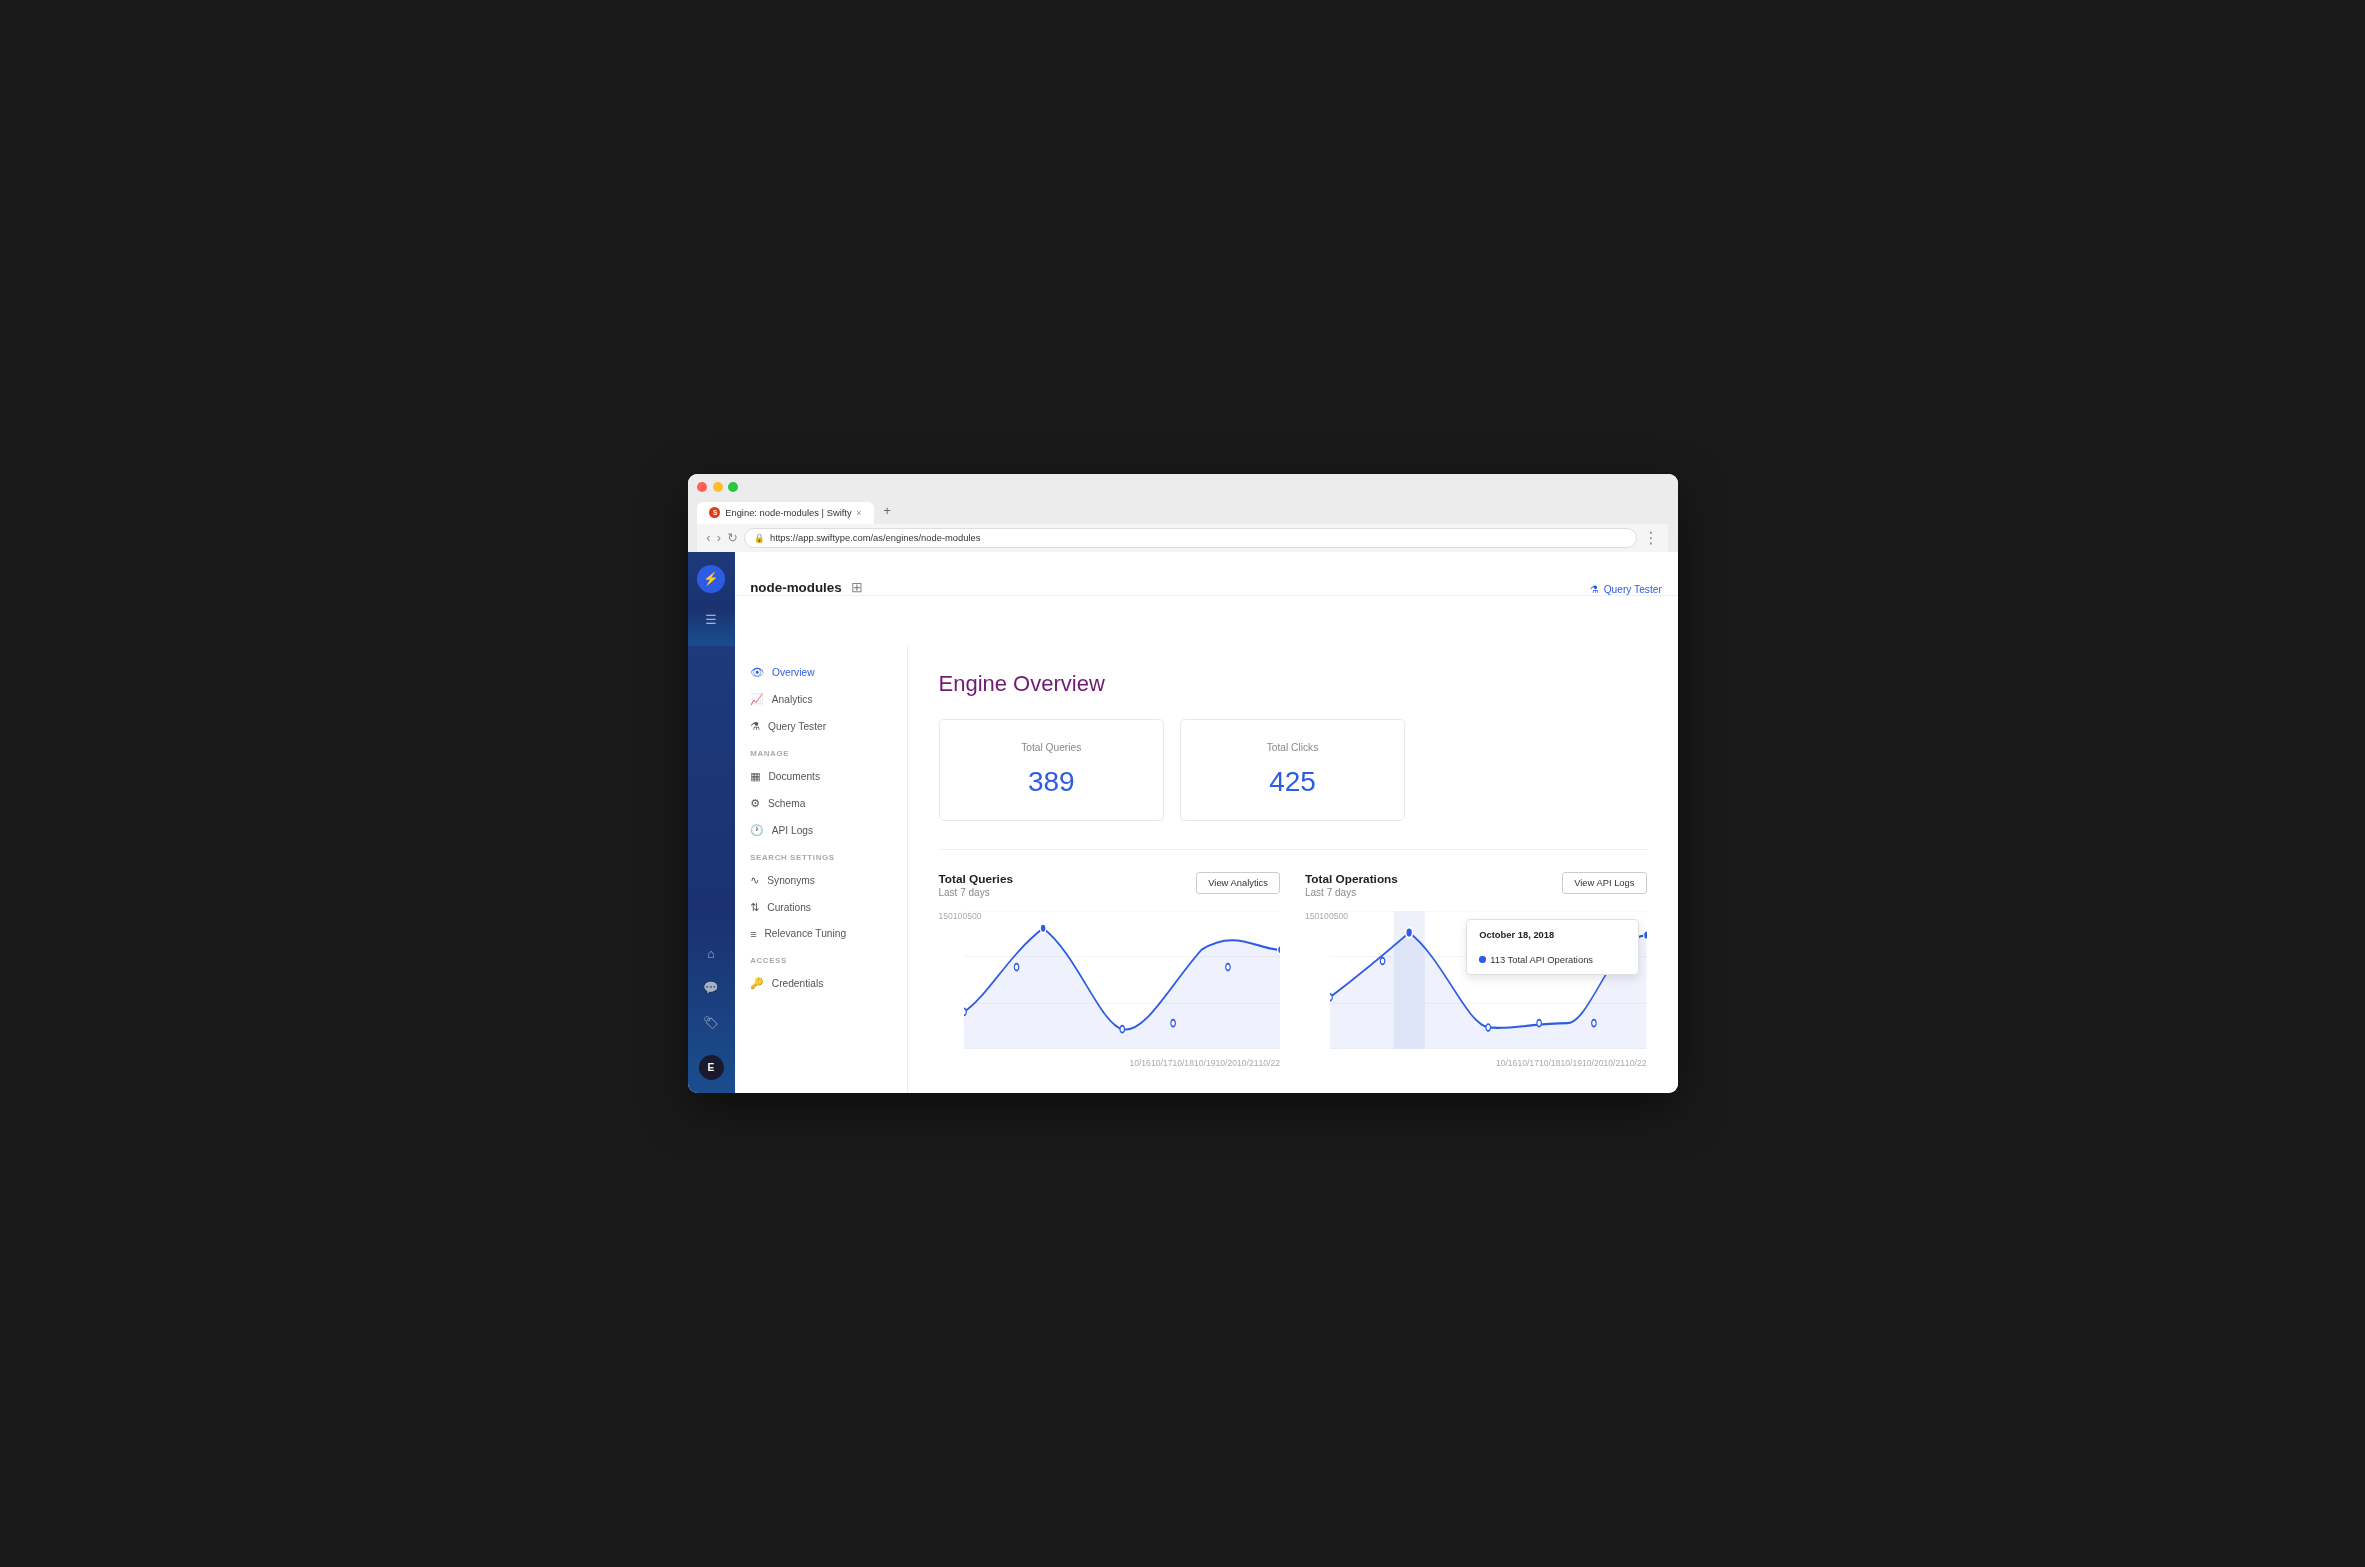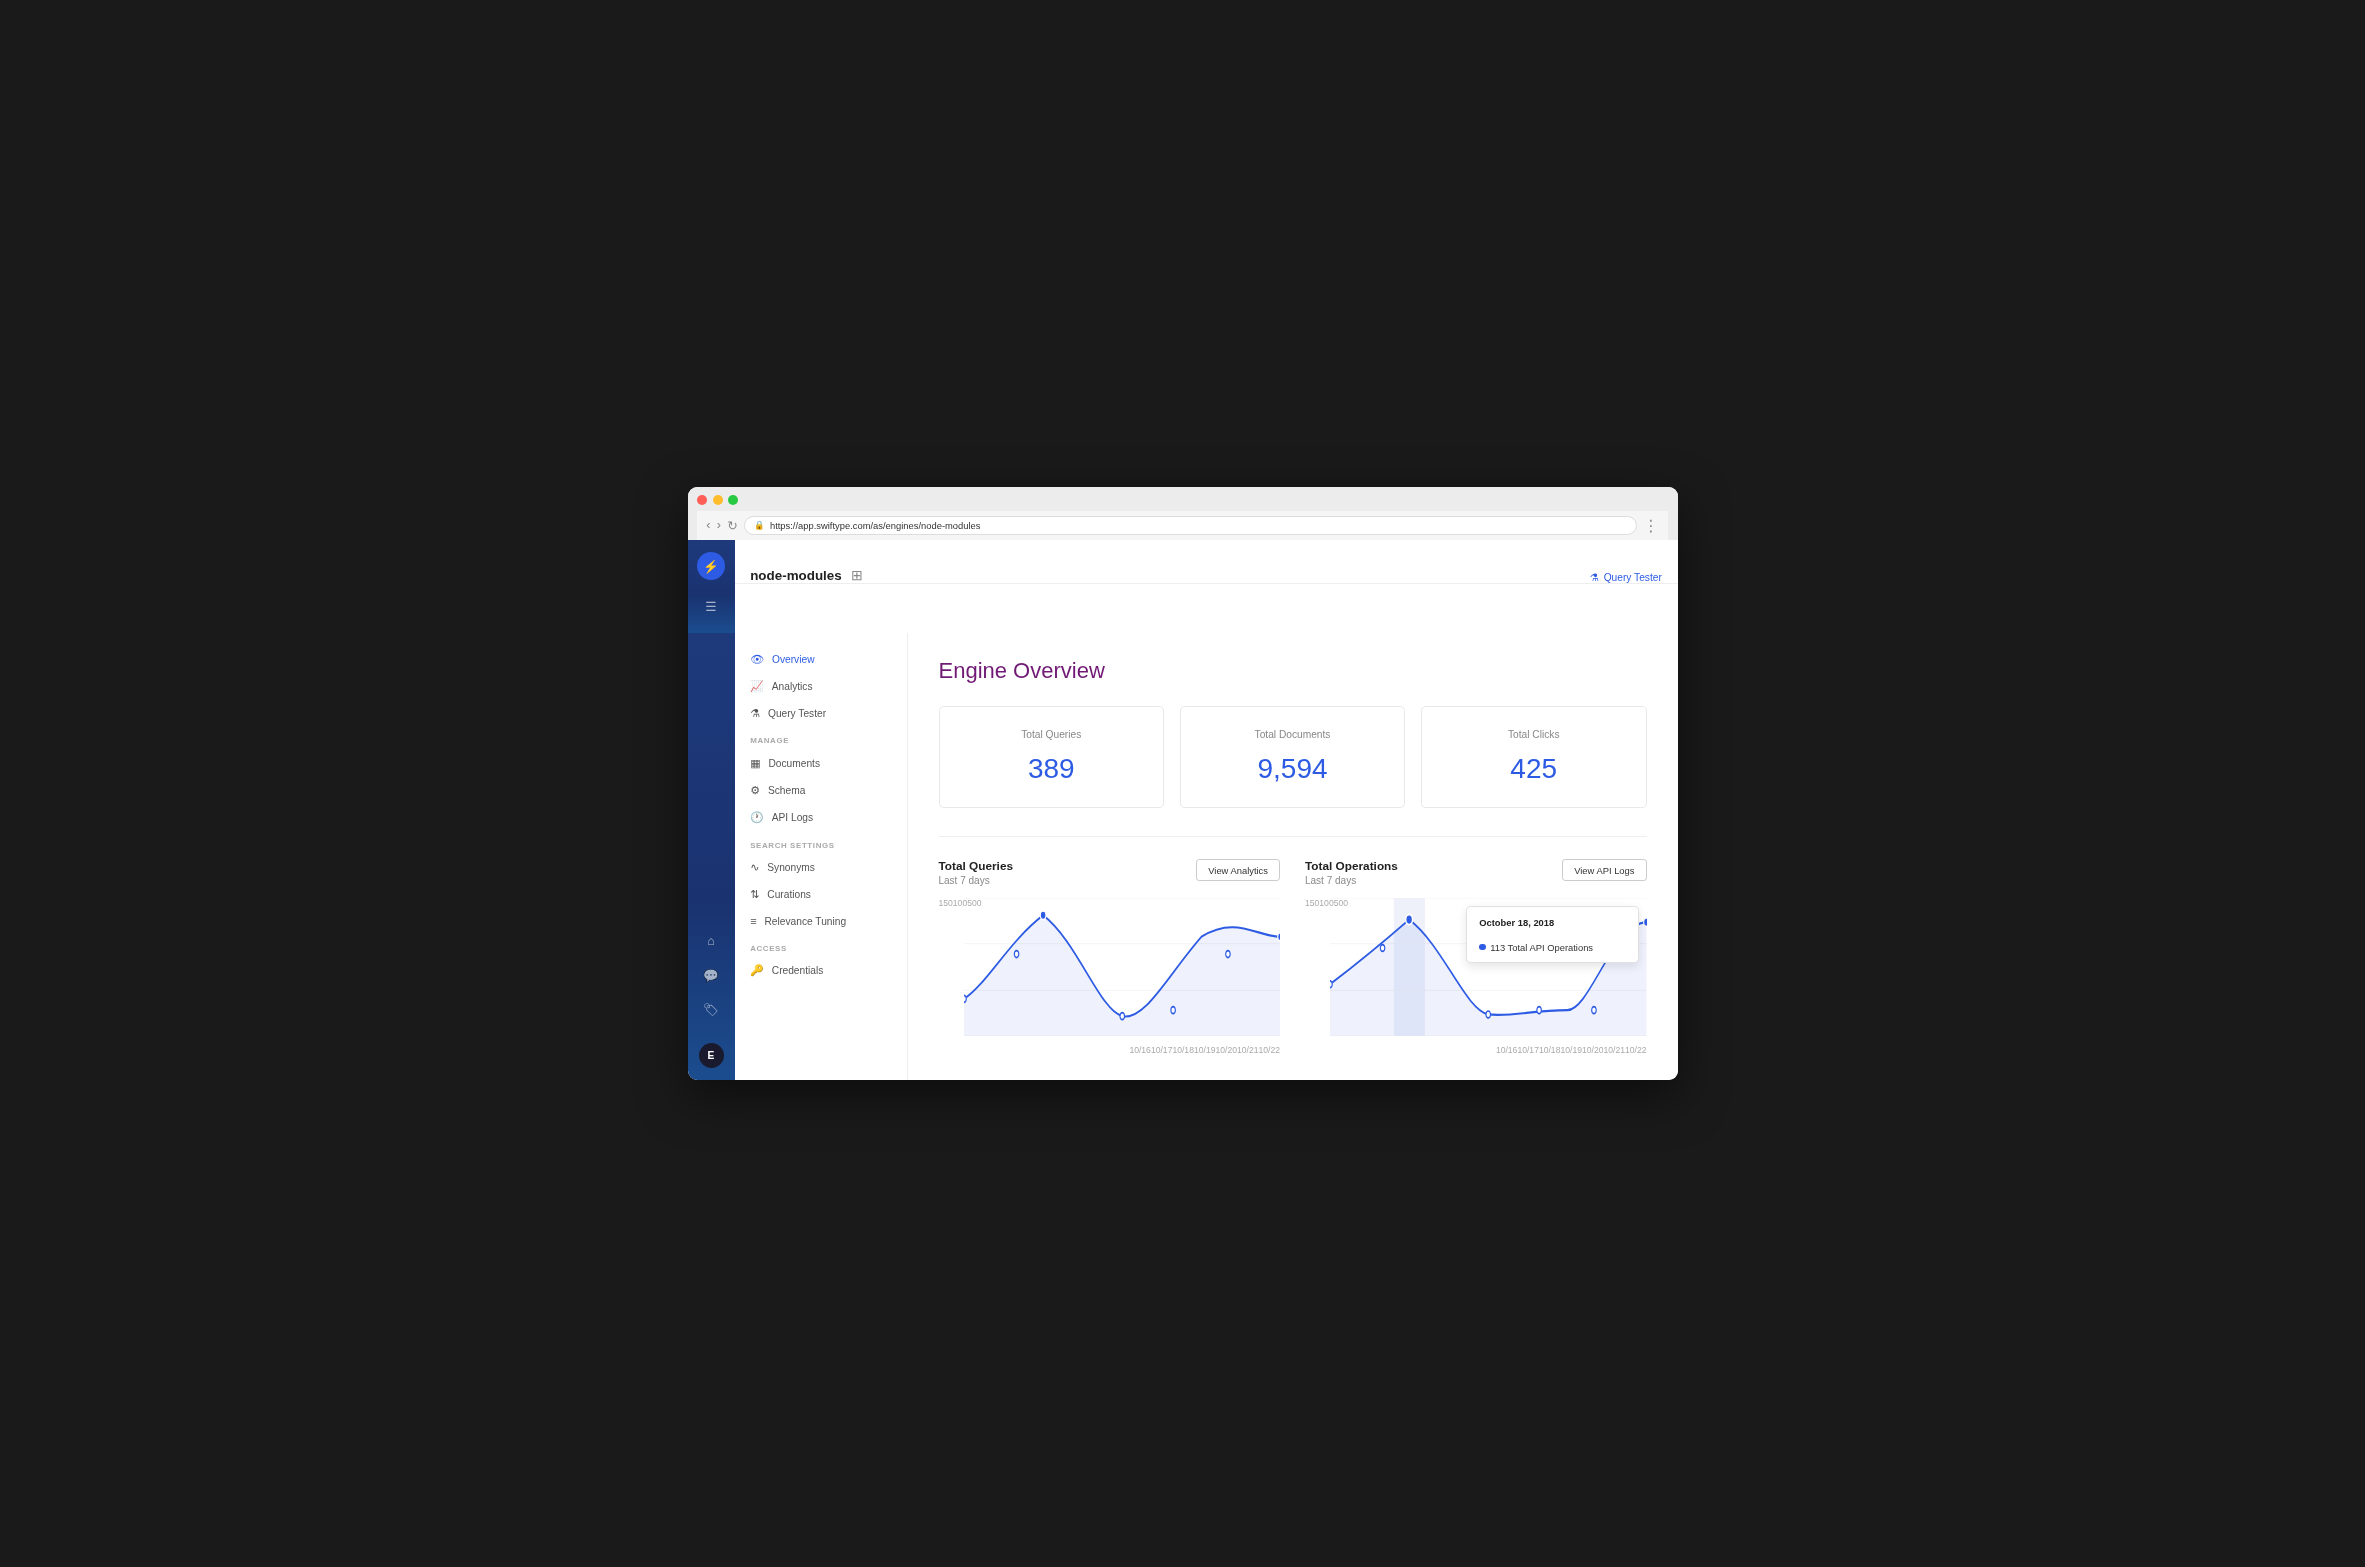--- a/index.html
+++ b/index.html
@@ -194,20 +194,28 @@
 <body>
 
 <div class="browser-window">
 
   <div class="browser-chrome">
     <div class="browser-traffic">
       <div class="traffic-btn red"></div>
       <div class="traffic-btn yellow"></div>
       <div class="traffic-btn green"></div>
     </div>
+    <div style="display:flex; align-items:flex-end; gap:1.6px;">
+      <div class="browser-tab">
+        <div class="tab-icon">S</div>
+        <span>Engine: node-modules | Swifty</span>
+        <span class="tab-close">×</span>
+      </div>
+      <div class="browser-tab-new">+</div>
+    </div>
     <div class="browser-addressbar">
       <button class="nav-btn">‹</button>
       <button class="nav-btn">›</button>
       <button class="nav-btn">↻</button>
       <div class="address-field">
         <span class="lock">🔒</span>
         <span>https://app.swiftype.com/as/engines/node-modules</span>
       </div>
       <button class="menu-btn">⋮</button>
     </div>
@@ -302,24 +310,20 @@
 
       <div class="content">
         <h1 class="page-title">Engine Overview</h1>
 
         <div class="stats-row">
           <div class="stat-card">
             <div class="stat-label">Total Queries</div>
             <div class="stat-value">389</div>
           </div>
           <div class="stat-card">
-            <div class="stat-label">Total Documents</div>
-            <div class="stat-value">9,594</div>
-          </div>
-          <div class="stat-card">
             <div class="stat-label">Total Clicks</div>
             <div class="stat-value">425</div>
           </div>
         </div>
 
         <hr style="border:none; border-top:0.8px solid #eee; margin-bottom:22px;">
 
         <div class="charts-row">
 
           <div class="chart-container">

